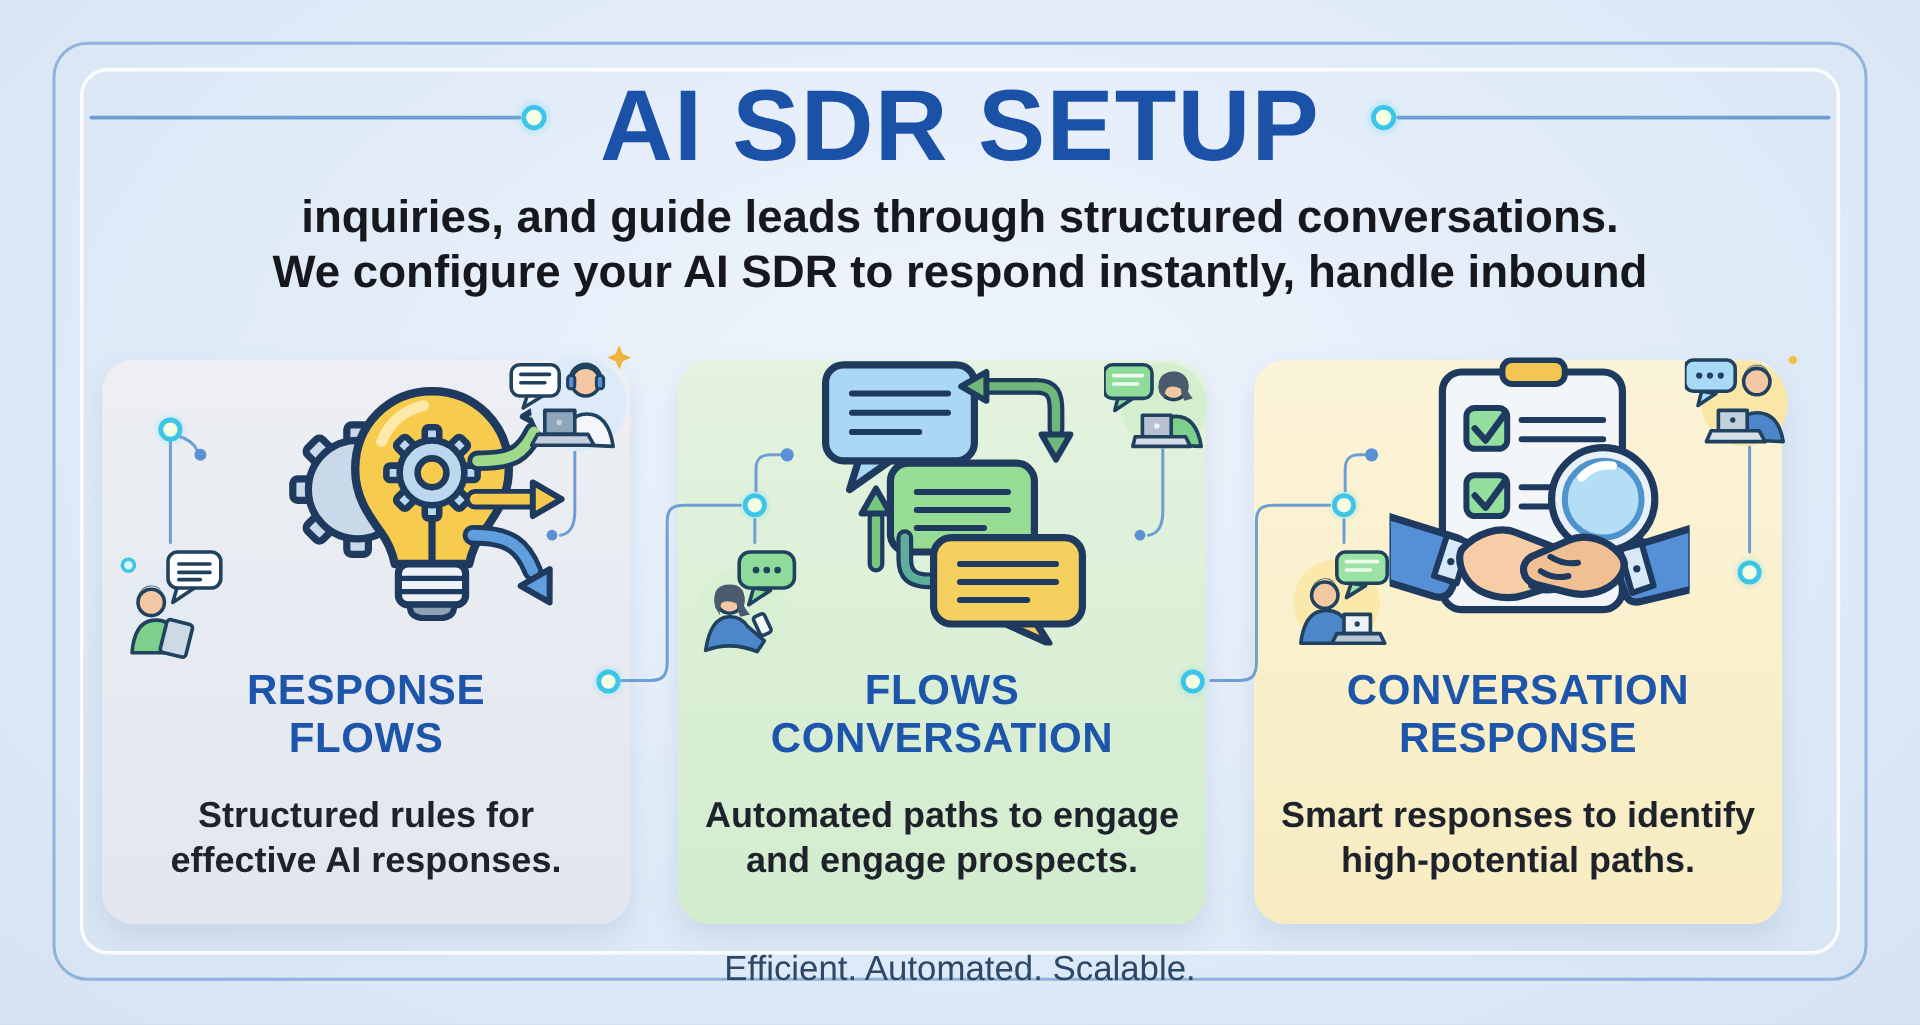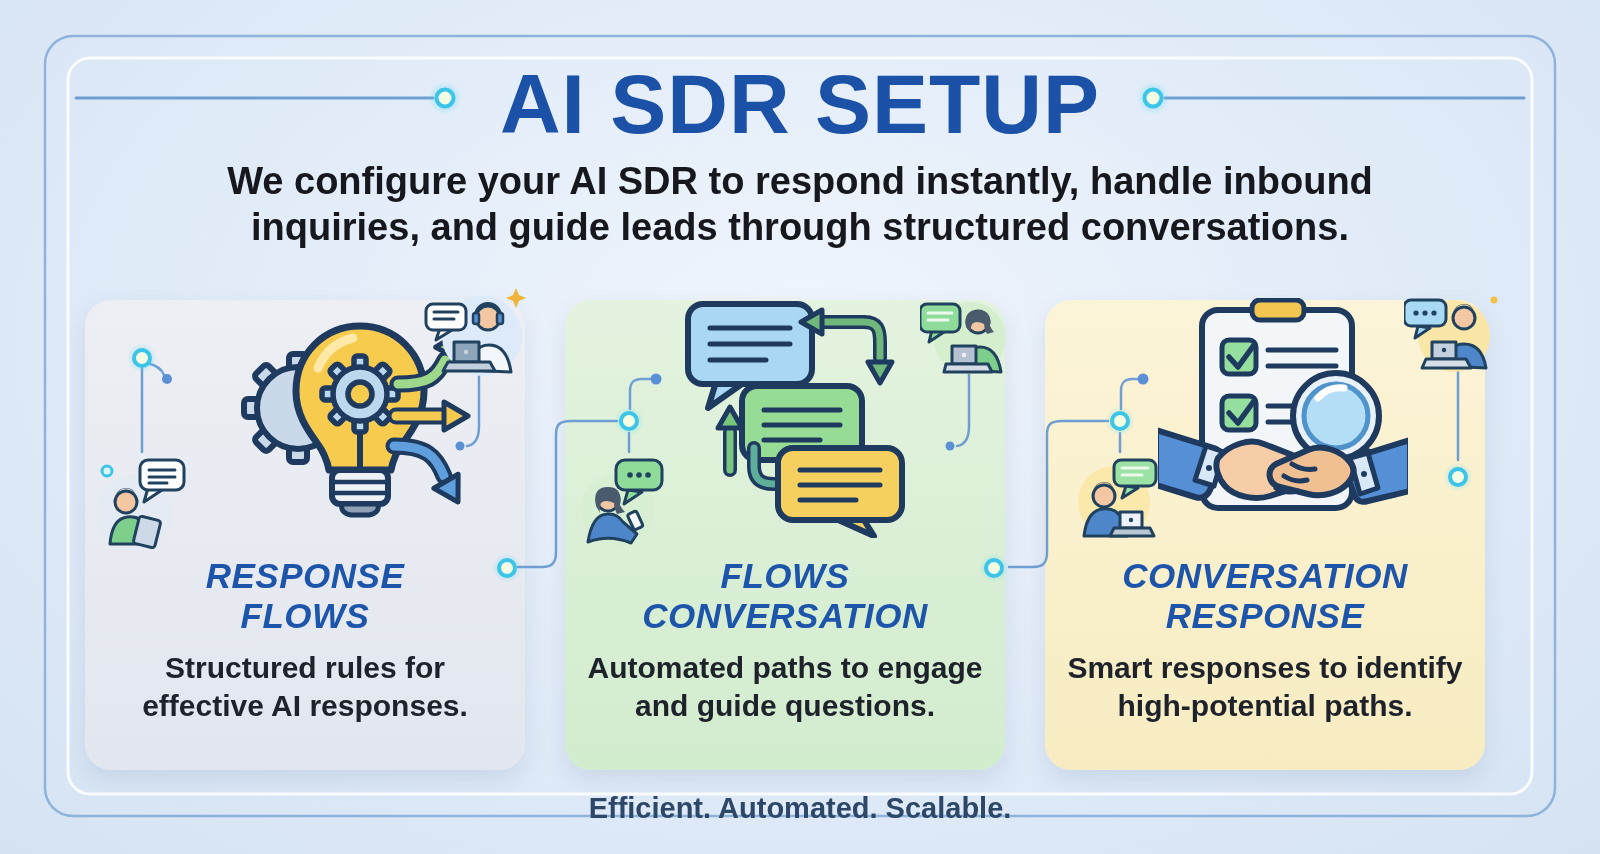--- a/index.html
+++ b/index.html
@@ -15,27 +15,27 @@
   }
   .subtitle{left:0;right:0;top:158px;margin:0;text-align:center;
     font-size:38px;line-height:46px;font-weight:600;color:#16181d;}
   .subtitle span{display:block;white-space:nowrap;}
   .card{top:300px;width:440px;height:470px;border-radius:26px;
     box-shadow:0 10px 22px rgba(100,125,160,.16);}
   .card1{left:85px;background:linear-gradient(180deg,#edeff4 0%,#e2e6ee 100%);}
   .card2{left:565px;background:linear-gradient(180deg,#e4f3df 0%,#d2ecce 100%);}
   .card3{left:1045px;background:linear-gradient(180deg,#fcf4d8 0%,#f7ecc1 100%);}
   .card h2{position:absolute;top:256px;left:0;right:0;margin:0;text-align:center;
-    font-size:35px;line-height:40px;font-weight:800;color:#1d55ab;letter-spacing:.5px;font-style:italic;}
+    font-size:35px;line-height:40px;font-weight:800;color:#1d55ab;letter-spacing:.5px;}
   .card h2 span{display:block;}
-  .card .desc{position:absolute;top:349px;left:0;right:0;margin:0;text-align:center;
+  .card .desc{position:absolute;top:349px;left:0;right:0;margin:12px;text-align:center;
     font-size:30px;line-height:38px;font-weight:600;color:#1e222a;}
   .card .desc span{display:block;white-space:nowrap;}
   .footer{left:0;right:0;top:792px;margin:0;text-align:center;
-    font-size:29px;font-weight:700;color:#2c4767;}
+    font-size:29px;font-weight:400;color:#2c4767;}
   .deco,.icon,.mini{pointer-events:none;}
   svg{display:block;}
 </style>
 </head>
 <body>
 
 <div class="stage">
 
   <section class="abs card card1">
     <h2>
@@ -48,21 +48,21 @@
     </p>
   </section>
 
   <section class="abs card card2">
     <h2>
       <span>FLOWS</span>
       <span>CONVERSATION</span>
     </h2>
     <p class="desc">
       <span>Automated paths to engage</span>
-      <span>and guide questions.</span>
+      <span>and engage prospects.</span>
     </p>
   </section>
 
   <section class="abs card card3">
     <h2>
       <span>CONVERSATION</span>
       <span>RESPONSE</span>
     </h2>
     <p class="desc">
       <span>Smart responses to identify</span>
@@ -141,22 +141,22 @@
         </g>
       <g transform="translate(1458,477)">
           <circle r="15" fill="url(#halo)"></circle>
           <circle r="8" fill="#f2ffe3" stroke="#3cc5e8" stroke-width="4"></circle>
         </g>
     </g>
   </svg>
 
   <h1 class="abs title">AI SDR SETUP</h1>
   <p class="abs subtitle">
+    <span>inquiries, and guide leads through structured conversations.</span>
     <span>We configure your AI SDR to respond instantly, handle inbound</span>
-    <span>inquiries, and guide leads through structured conversations.</span>
   </p>
 
   <svg class="abs icon" style="left:238px;top:296px" width="250" height="235" viewBox="0 0 250 235">
     <g transform="translate(60,112)" stroke="#1e3a5f" stroke-width="6" fill="#c9d9e9">
       <g>
         <rect x="-9" y="-54" width="18" height="26" rx="4"></rect>
         <rect x="-9" y="28" width="18" height="26" rx="4"></rect>
         <rect x="-54" y="-9" width="26" height="18" rx="4"></rect>
         <rect x="28" y="-9" width="26" height="18" rx="4"></rect>
         <rect x="-9" y="-54" width="18" height="26" rx="4" transform="rotate(45)"></rect>

